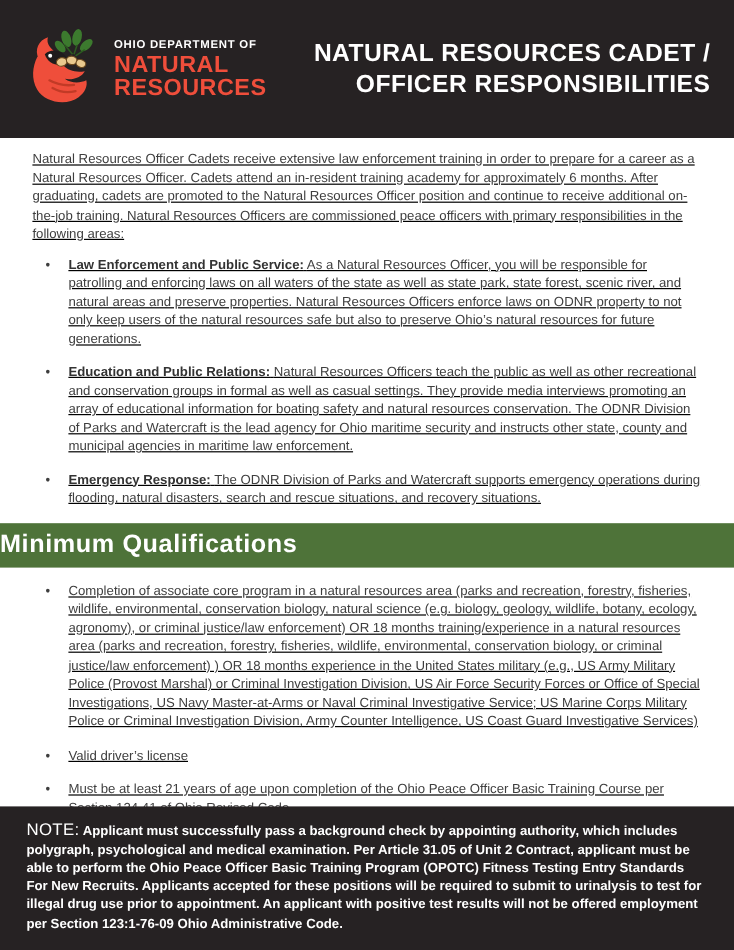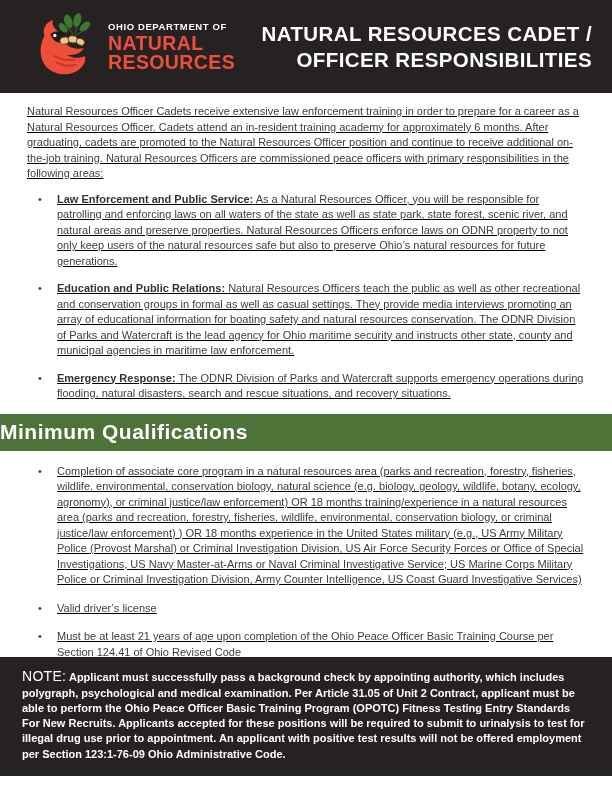--- a/index.html
+++ b/index.html
@@ -9,23 +9,23 @@
     position: relative;
     width: 612px; height: 792px;
     background: #ffffff;
     font-family: "Liberation Sans", sans-serif;
     overflow: hidden;
   }
 
   
   .header {
     display: flex; align-items: center;
-    height: 93px;
+    height: 115px;
     background: #262223;
-    padding: 0 20px 0 35px;
+    padding: 0 20px 0 22px;
   }
   .logo { display: flex; align-items: center; }
   .logo svg { width: 64px; height: 70px; margin-right: 9px; }
   .logo-text .dept {
     color: #ffffff; font-size: 9.5px; font-weight: bold;
     letter-spacing: 0.6px; margin-bottom: 2px;
   }
   .logo-text .brand {
     color: #ef4e3b; font-size: 19.5px; font-weight: bold;
     line-height: 19px; letter-spacing: 0.4px;
@@ -63,21 +63,21 @@
     display: flex; align-items: center; 
   }
   .banner span {
     color: #ffffff; font-size: 21px; font-weight: bold; letter-spacing: 0.5px;
   }
 
   ul.quals li { margin-bottom: 13px; }
 
   
   .note {
-    position: absolute; left: 0; right: 0; bottom: 16px;
+    position: absolute; left: 0; right: 0; bottom: 0;
     background: #262223;
     padding: 12px 24px 14px 22px;
     color: #ffffff;
     font-size: 11px; font-weight: bold; line-height: 15.3px;
   }
   .note .note-label {
     font-size: 14px; font-weight: normal; letter-spacing: 0.3px;
   }
 </style>
 </head>

